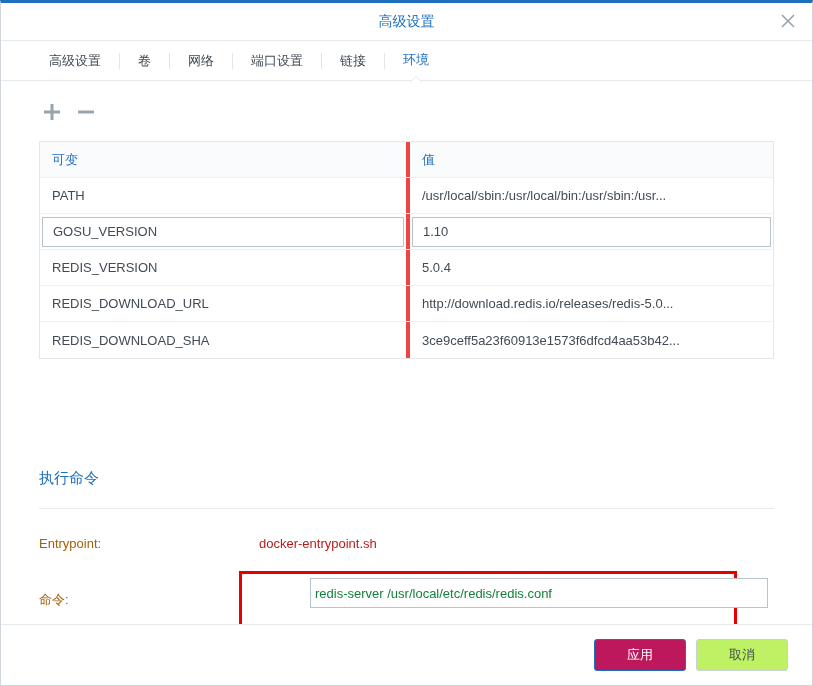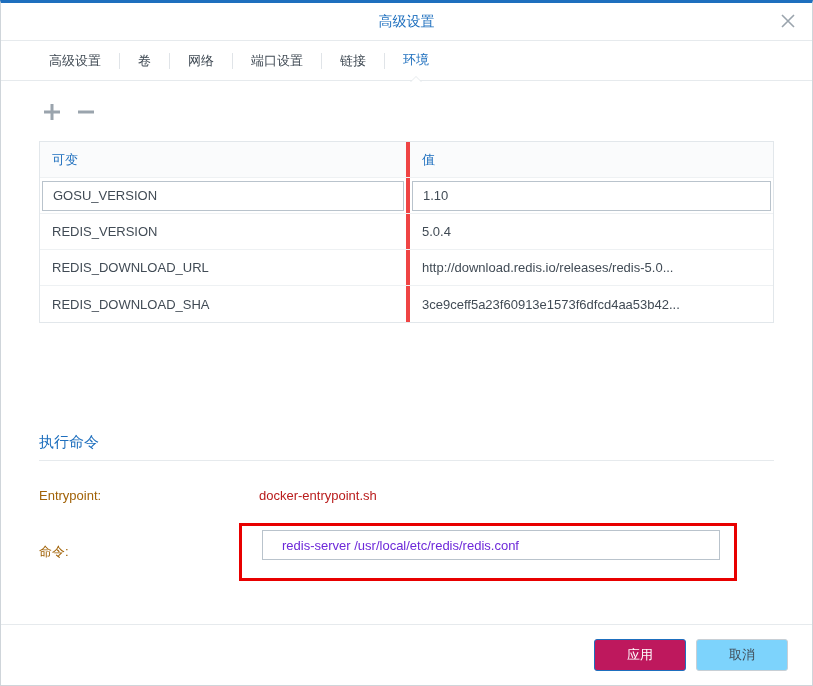--- a/index.html
+++ b/index.html
@@ -151,21 +151,21 @@
   color: #414b55;
   outline: none;
 }
 
 .exec-section {
   margin-top: 110px;
 }
 .section-title {
   color: #1e6fbe;
   font-size: 15px;
-  margin-bottom: 8px;
+  margin-bottom: 20px;
 }
 .hr {
   height: 1px;
   background: #e6eaed;
   margin-bottom: 18px;
 }
 .form-row {
   display: flex;
   align-items: center;
   margin-bottom: 12px;
@@ -173,44 +173,45 @@
 }
 .form-label {
   width: 220px;
   color: #a16207;
 }
 .form-value { flex: 1; color: #b91c1c; }
 .text-input {
   width: 458px;
   height: 30px;
   border: 1px solid #b9c3cc;
-  padding: 0 19px;
+  padding: 0 4px;
   font-size: 13px;
-  color: #6d28d9;
+  color: #15803d;
   outline: none;
+  margin-left: 48px;
 }
 .highlight-box {
   border: 3px solid #e80000;
   padding: 4px 6px 18px 20px;
   margin-left: -20px;
   width: 498px;
 }
 
 .footer {
   border-top: 1px solid #e6eaed;
   padding: 14px 24px;
   display: flex;
   justify-content: flex-end;
   gap: 10px;
 }
 .btn {
   min-width: 92px;
   height: 32px;
   border: 1px solid #c8cfd5;
-  background: #7dd3fc;
+  background: #bef264;
   color: #414b55;
   font-size: 13px;
   cursor: pointer;
   border-radius: 3px;
 }
 .btn.primary {
   background: #be185d;
   border-color: #1e6fbe;
   color: #fff;
 }
@@ -254,20 +255,24 @@
           <path d="M3 11 H19" stroke="currentColor" stroke-width="3"></path>
         </svg>
     </div>
   </div>
 
   <div class="table">
     <div class="table-row header">
       <div class="cell key">可变</div>
       <div class="cell val">值</div>
     </div>
+    <div class="table-row">
+      <div class="cell key">PATH</div>
+      <div class="cell val">/usr/local/sbin:/usr/local/bin:/usr/sbin:/usr...</div>
+    </div>
     <div class="table-row selected">
       <div class="cell key">
           <input class="cell-input" value="GOSU_VERSION" style="">
         </div>
       <div class="cell val">
           <input class="cell-input" value="1.10" style="">
         </div>
     </div>
     <div class="table-row">
       <div class="cell key">REDIS_VERSION</div>

